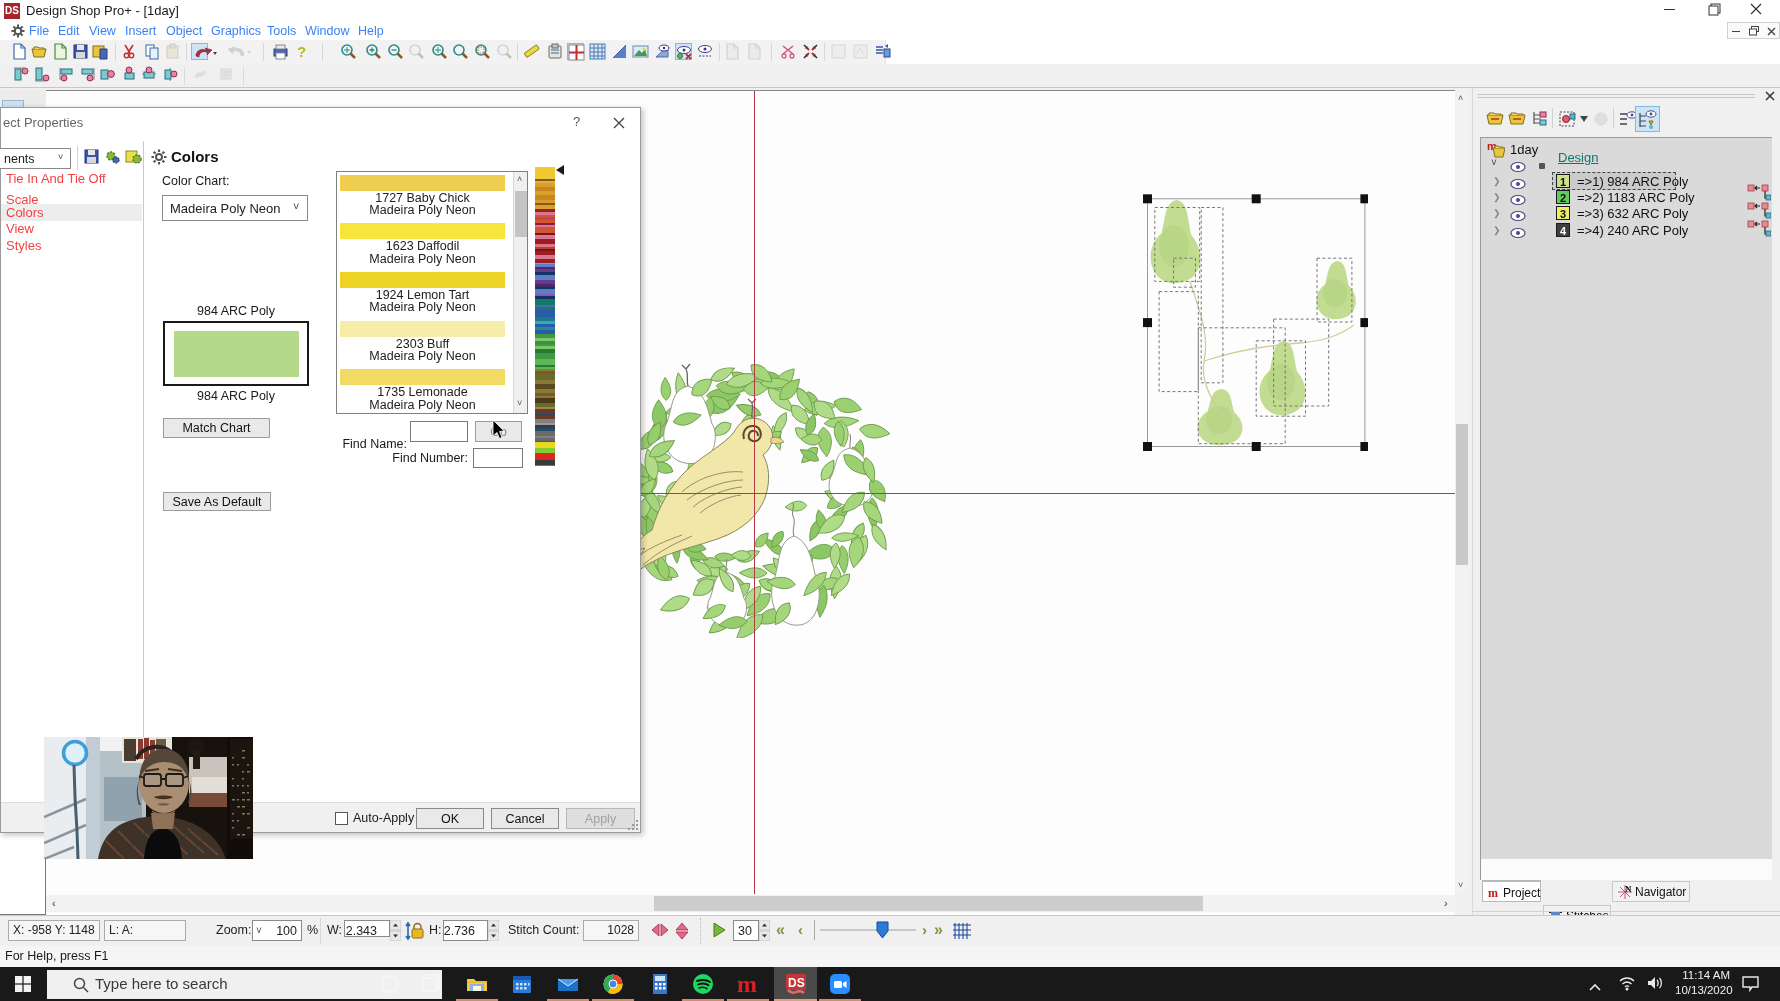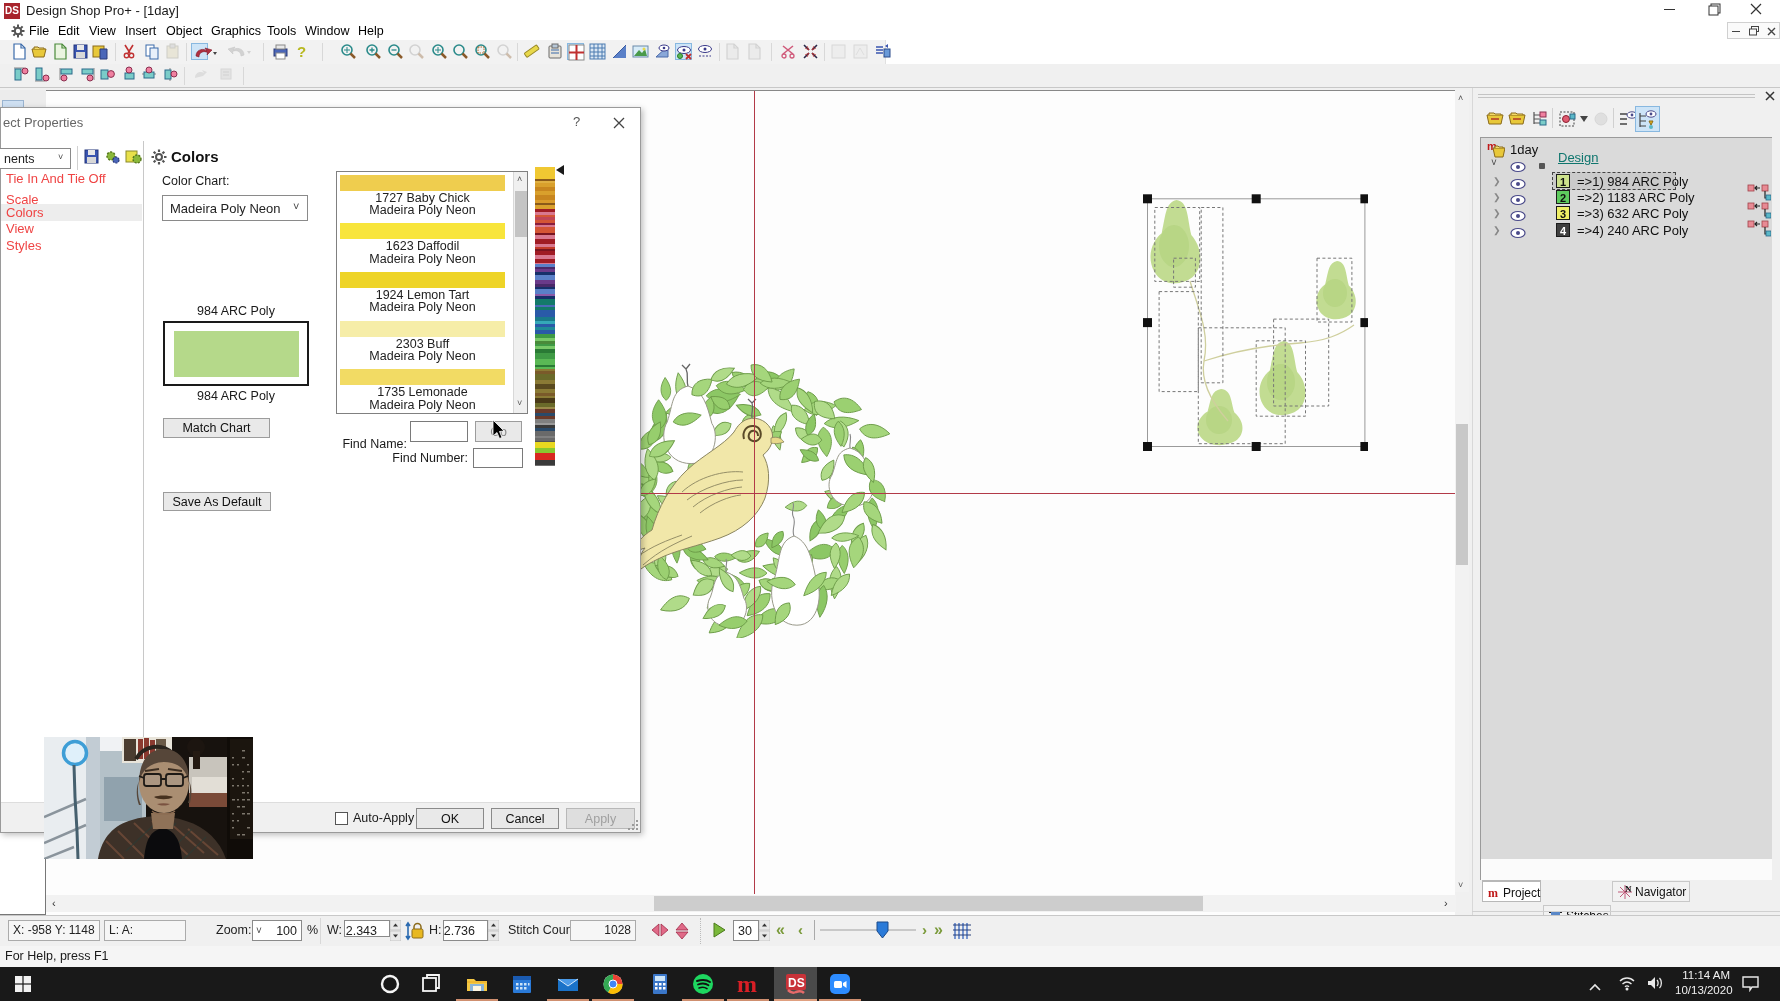--- a/index.html
+++ b/index.html
@@ -2,21 +2,21 @@
 <html><head>
 <meta charset="utf-8">
 <style>
   * { margin:0; padding:0; box-sizing:border-box; }
   html,body { width:1780px; height:1001px; overflow:hidden; }
   body { font-family:"Liberation Sans", sans-serif; position:relative; background:#f0f0f0; }
   .abs { position:absolute; }
   .tb-ico { position:absolute; top:3px; width:17px; height:17px; font-size:13px; line-height:17px; text-align:center; }
   .tb2-ico { position:absolute; top:2px; width:18px; height:16px; }
   .sep { position:absolute; top:3px; width:1px; height:18px; background:#d8d8d8; }
-  .menu-item { position:absolute; top:0; font-size:12.5px; color:#000000; line-height:18px; }
+  .menu-item { position:absolute; top:0; font-size:12.5px; color:#3b82f6; line-height:18px; }
   .fld { position:absolute; border:1px solid #ababab; background:#f6f6f6; font-size:12px; color:#222; }
   .btn { position:absolute; background:#e9e9e9; border:1px solid #9c9c9c; font-size:12.5px; color:#111; text-align:center; }
   .dlgtxt { font-size:13px; color:#ef4444; }
 </style>
 </head>
 <body>
 
 <div class="abs" style="left:0;top:0;width:1780px;height:22px;background:#ffffff;">
   <div class="abs" style="left:4px;top:3px;width:16px;height:16px;background:#a8242c;color:#fff;font-size:10px;font-weight:bold;text-align:center;line-height:16px;">DS</div>
   <div class="abs" style="left:26px;top:3px;font-size:13px;color:#1a1a1a;">Design Shop Pro+  - [1day]</div>
@@ -964,21 +964,21 @@
     <div class="abs" style="left:443px;top:4px;width:45px;height:21px;border:1px solid #8a8a8a;background:#fff;">
       <span style="position:absolute;right:12px;top:3px;font-size:12.5px;color:#222;">2.736</span>
     </div>
     <div class="abs" style="left:488px;top:4px;"><svg width="11" height="21" viewBox="0 0 11 21">
         <rect x="0" y="0" width="11" height="10" fill="#e8e8e8" stroke="#aaa" stroke-width="0.5"></rect>
         <rect x="0" y="11" width="11" height="10" fill="#e8e8e8" stroke="#aaa" stroke-width="0.5"></rect>
         <path d="M3 6.5 L5.5 3.5 L8 6.5 Z" fill="#333"></path>
         <path d="M3 14.5 L5.5 17.5 L8 14.5 Z" fill="#333"></path>
       </svg></div>
     <div class="abs" style="left:508px;top:7px;font-size:12.5px;color:#222;">Stitch Count:</div>
-    <div class="fld" style="left:570px;top:4px;width:66px;height:21px;">
+    <div class="fld" style="left:583px;top:4px;width:56px;height:21px;">
       <div style="position:absolute;left:4px;top:2px;font-size:12px;color:#222;white-space:nowrap;right:4px;left:auto;">1028</div>
     </div>
     <div class="abs" style="left:651px;top:6px;"><svg width="18" height="16" viewBox="0 0 18 16">
         <path d="M8 2 L8 14 L1 8 Z" fill="#e06a88" stroke="#a02a48" stroke-width="0.8"></path>
         <path d="M10 2 L10 14 L17 8 Z" fill="#e06a88" stroke="#a02a48" stroke-width="0.8"></path>
       </svg></div>
     <div class="abs" style="left:674px;top:6px;"><svg width="16" height="18" viewBox="0 0 16 18">
         <path d="M2 8 L14 8 L8 1 Z" fill="#e06a88" stroke="#a02a48" stroke-width="0.8"></path>
         <path d="M2 10 L14 10 L8 17 Z" fill="#e06a88" stroke="#a02a48" stroke-width="0.8"></path>
       </svg></div>
@@ -1020,20 +1020,27 @@
 
 <div class="abs" id="taskbar" style="left:0;top:967px;width:1780px;height:34px;background:#191919;">
     <svg class="abs" style="left:15px;top:9px" width="16" height="16" viewBox="0 0 16 16">
       <g fill="#f2f2f2">
         <rect x="0" y="0" width="7.4" height="7.4"></rect>
         <rect x="8.6" y="0" width="7.4" height="7.4"></rect>
         <rect x="0" y="8.6" width="7.4" height="7.4"></rect>
         <rect x="8.6" y="8.6" width="7.4" height="7.4"></rect>
       </g>
     </svg>
+    <div class="abs" style="left:47px;top:3px;width:395px;height:29px;background:#f0f0f0;">
+      <svg style="position:absolute;left:26px;top:7px" width="16" height="16" viewBox="0 0 16 16">
+        <circle cx="6.5" cy="6.5" r="5" fill="none" stroke="#444" stroke-width="1.5"></circle>
+        <path d="M10.5 10.5 L15 15" stroke="#444" stroke-width="1.5"></path>
+      </svg>
+      <span style="position:absolute;left:48px;top:5px;font-size:15px;color:#3a3a3a;">Type here to search</span>
+    </div>
     <div class="abs" style="left:378px;top:5px;width:24px;height:24px;"><svg width="24" height="24" viewBox="0 0 24 24">
         <circle cx="12" cy="12" r="8" fill="none" stroke="#f5f5f5" stroke-width="2.4"></circle>
       </svg></div>
     <div class="abs" style="left:419px;top:5px;width:24px;height:24px;"><svg width="24" height="24" viewBox="0 0 24 24">
         <rect x="4" y="6" width="13" height="13" fill="none" stroke="#f5f5f5" stroke-width="1.8"></rect>
         <path d="M8 6 V3 H20 V16 H17" fill="none" stroke="#f5f5f5" stroke-width="1.8"></path>
       </svg></div>
     <div class="abs" style="left:465px;top:5px;width:24px;height:24px;"><svg width="24" height="24" viewBox="0 0 24 24">
         <path d="M2 7 L2 19 H22 L22 9 H11 L9 7 Z" fill="#f5c844"></path>
         <path d="M2 10 H22" stroke="#e8a820" stroke-width="1"></path>

